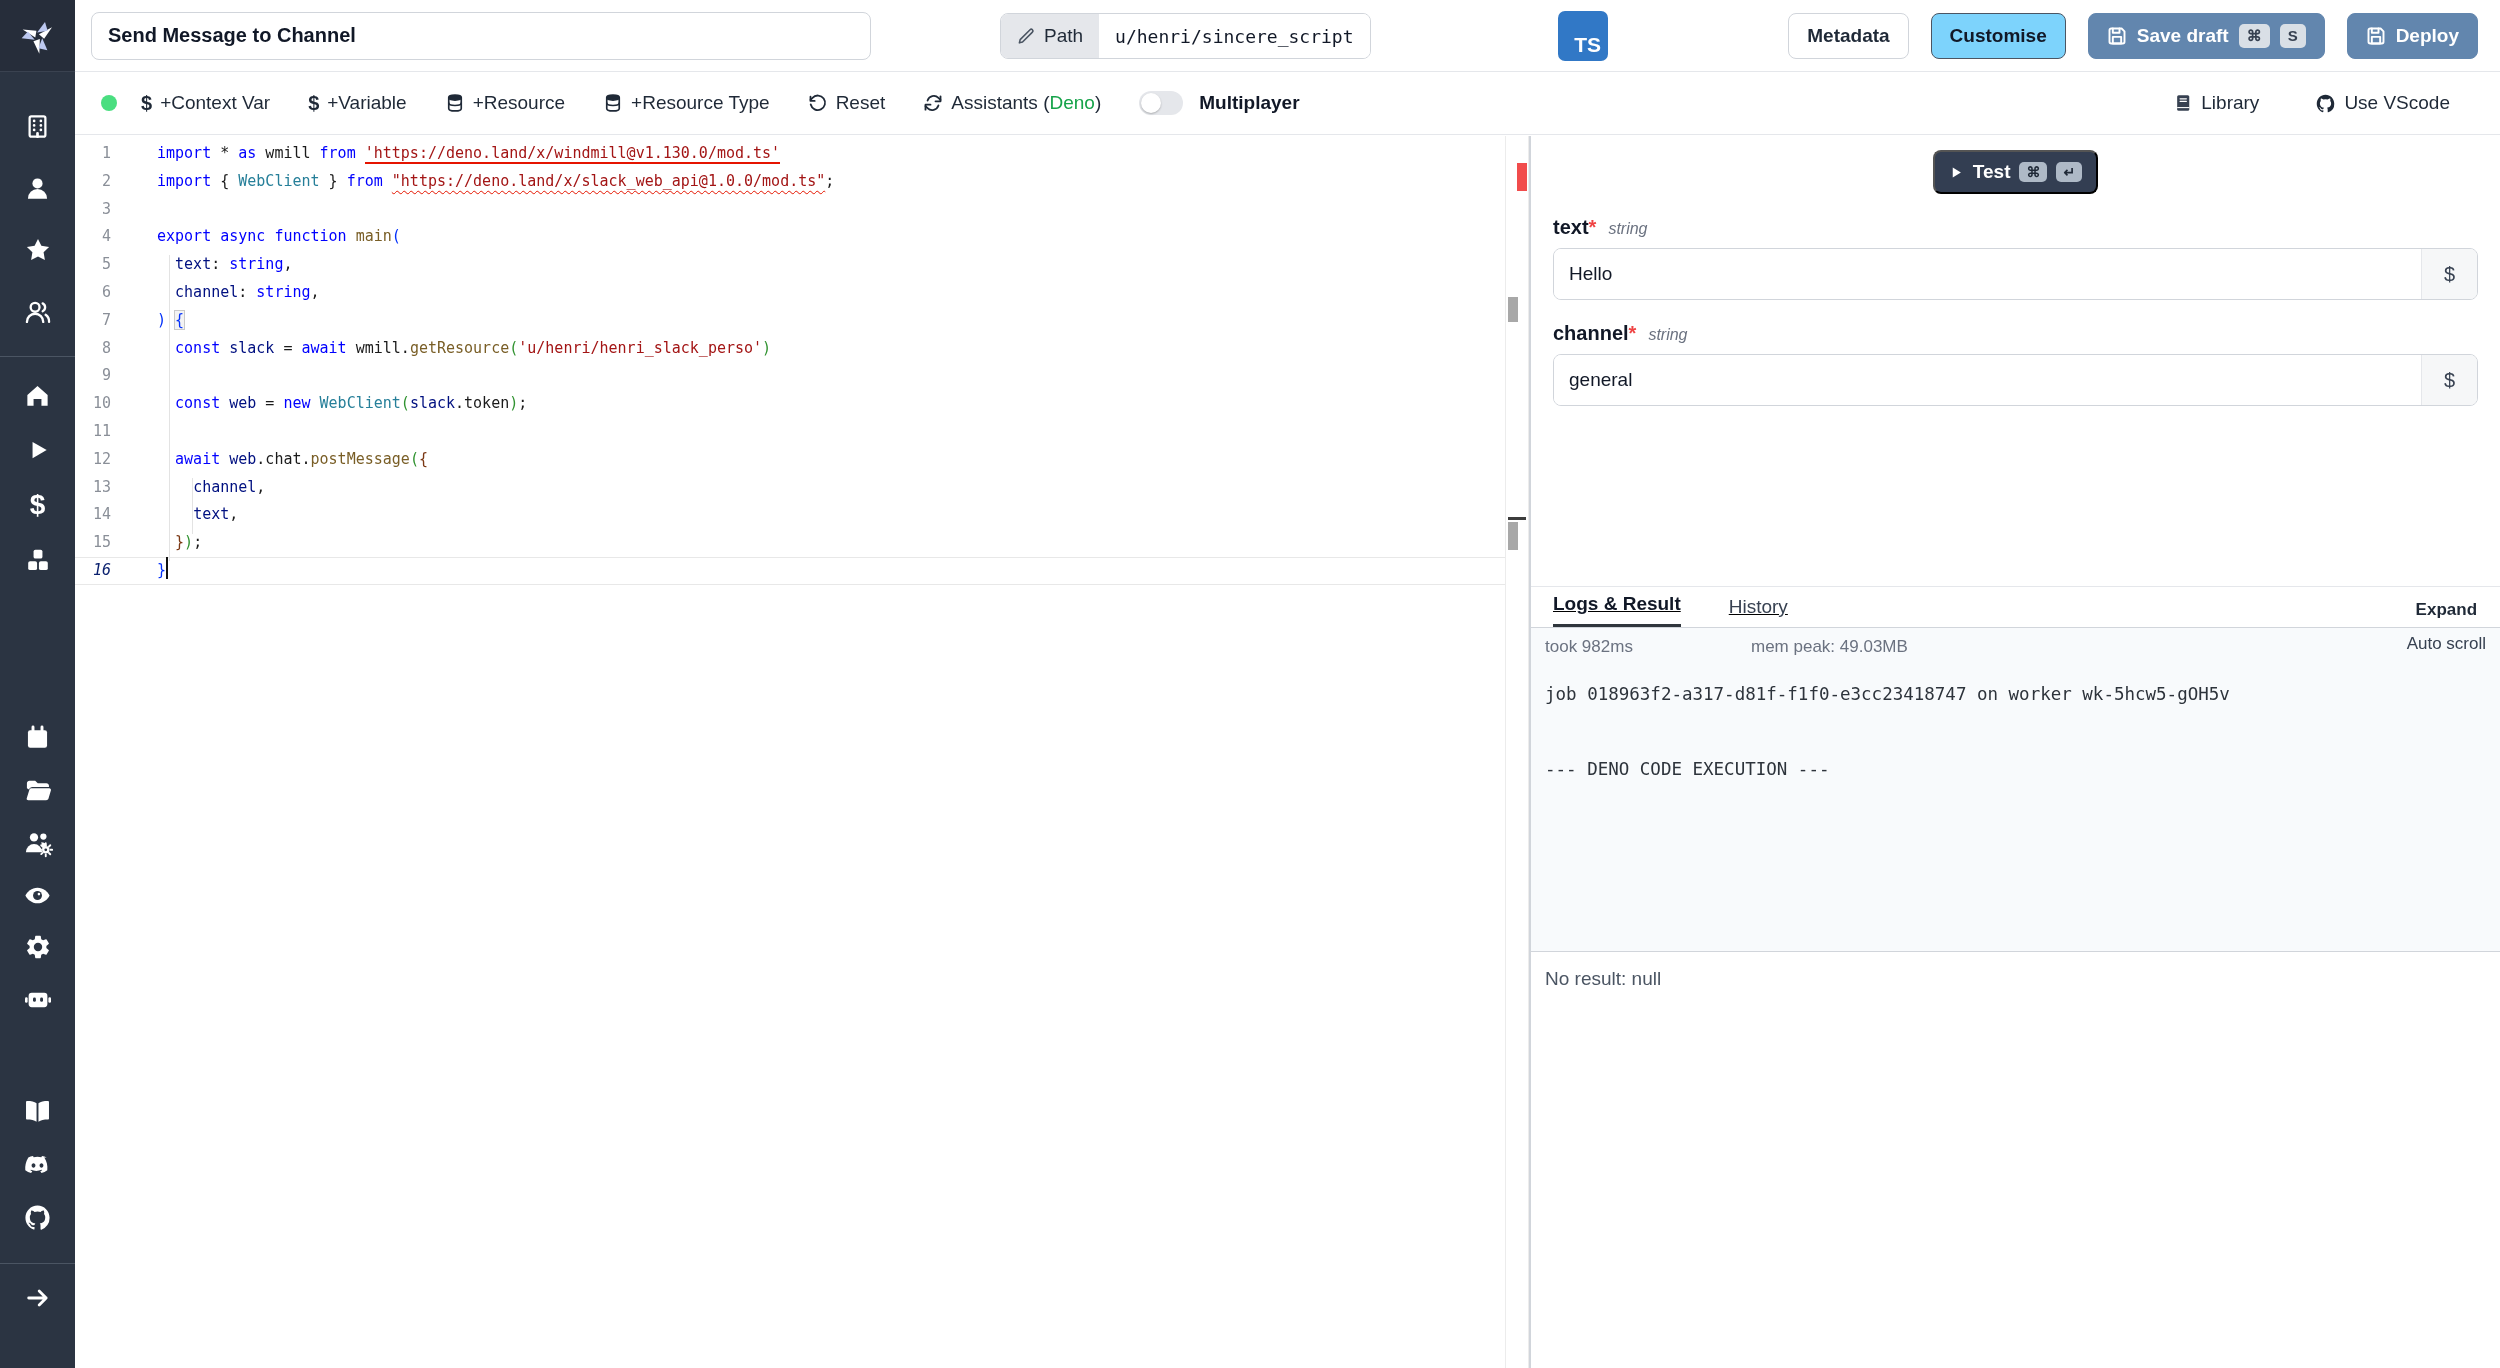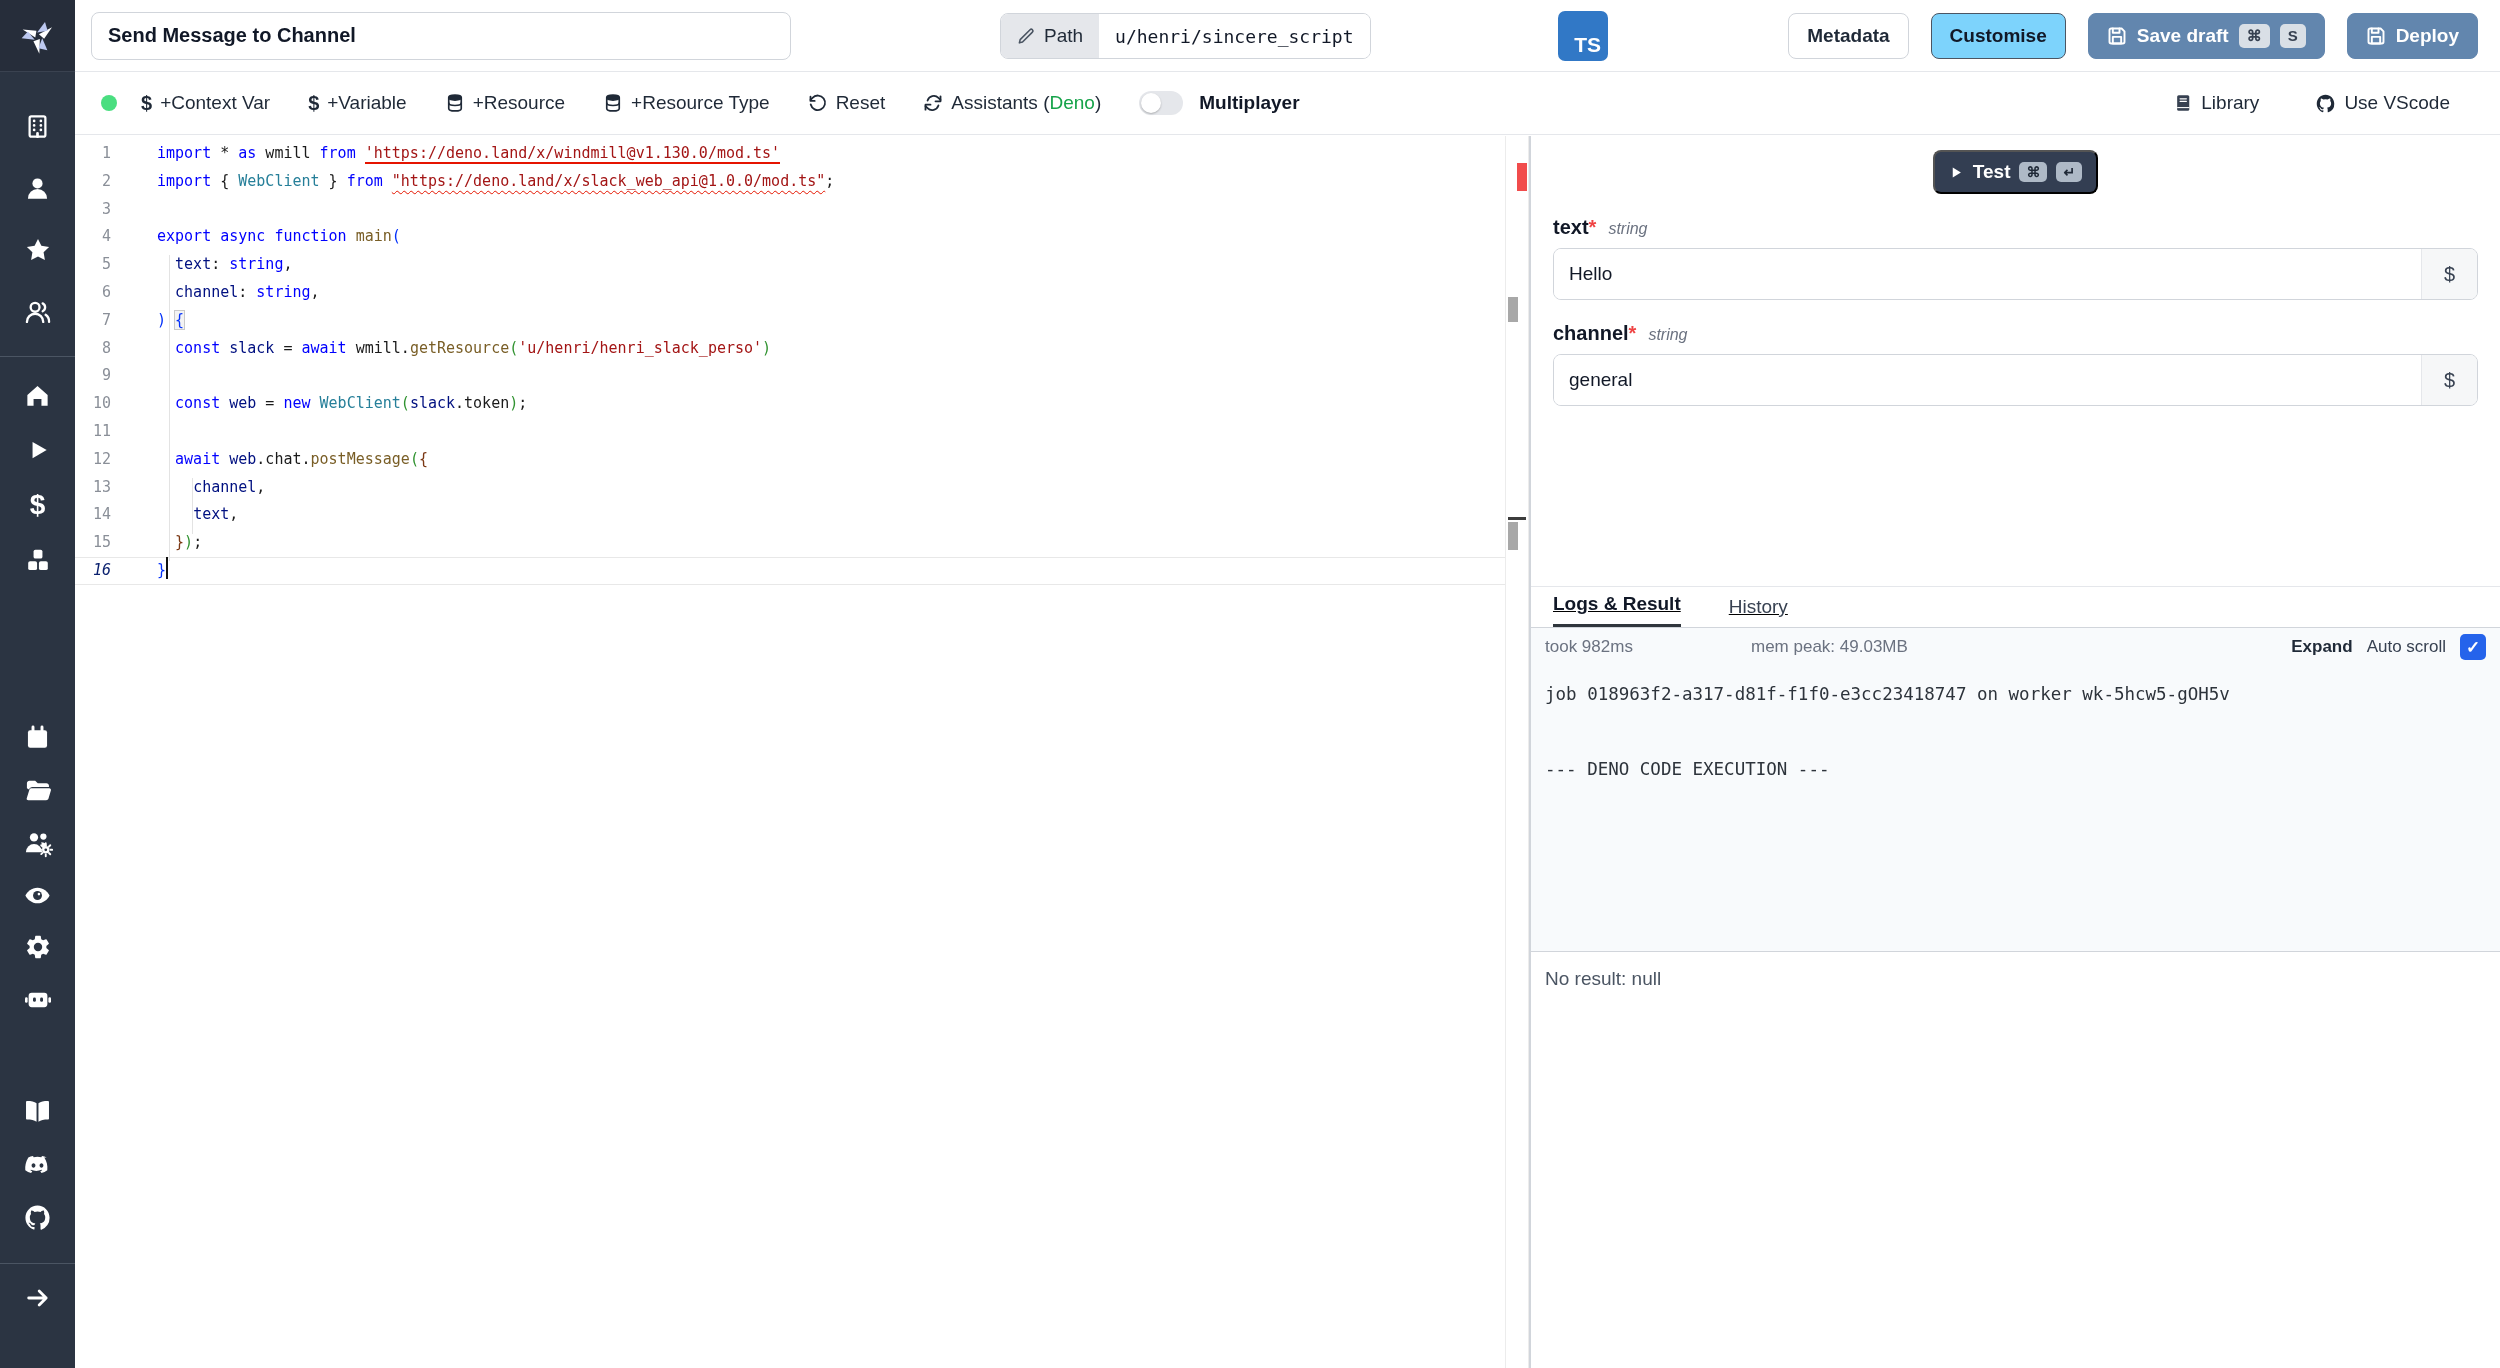--- a/index.html
+++ b/index.html
@@ -13,21 +13,21 @@
   #logo-block { width:75px; height:72px; background:#262d3a; display:flex;
     align-items:center; justify-content:center; border-bottom:1px solid #3a4250; }
   .sb-icon { width:75px; height:40px; display:flex; align-items:center; justify-content:center;
     color:#fff; cursor:pointer; flex:none; }
   .sb-div { width:75px; height:1px; background:#4b5563; flex:none; }
   .sb-dollar { font-size:28px; font-weight:700; color:#fff; line-height:1; }
 
   
   #topbar { position:absolute; left:75px; top:0; right:0; height:72px; background:#fff;
     border-bottom:1px solid #e5e7eb; display:flex; align-items:center; padding:0 22px 0 16px; }
-  #title-input { width:700px; height:48px; border:1px solid #d1d5db; border-radius:8px;
+  #title-input { width:780px; height:48px; border:1px solid #d1d5db; border-radius:8px;
     padding:4px 16px; font-size:20px; font-weight:700; color:#111827;
     font-family:"Liberation Sans",sans-serif; outline:none; }
   #path-group { position:absolute; left:925px; top:13px; height:46px; display:flex;
     border:1px solid #d1d5db; border-radius:8px; overflow:hidden; }
   #path-label-seg { background:#e5e7eb; display:flex; align-items:center; gap:8px;
     padding:0 16px; font-size:19px; color:#1f2937; }
   #path-value-seg { background:#fff; display:flex; align-items:center; padding:0 16px;
     font-family:"DejaVu Sans Mono",monospace; font-size:18px; color:#111827; }
   #ts-badge { position:absolute; left:1483px; top:11px; width:50px; height:50px;
     background:#3178c6; border-radius:7px; color:#fff; font-weight:700; font-size:21px;
@@ -111,21 +111,21 @@
 
   
   #tabs-row { border-top:1px solid #e5e7eb; border-bottom:1px solid #d1d5db; display:flex;
     gap:48px; padding:0 22px; height:42px; align-items:flex-end;text-decoration:underline; }
   .tab { font-size:19px; padding-bottom:9px; cursor:pointer; }
   .tab.active { font-weight:600; color:#111827; border-bottom:3px solid #30363d; }
   .tab.inactive { color:#374151; }
   #status-row { background:#f8fafc; display:flex; align-items:center; height:38px;
     padding:0 14px; font-size:17px; color:#6b7280; }
   #status-took { width:206px; }
-  #status-right { margin-left:auto; display:flex; align-items:center; gap:14px; }
+  #status-right { margin-left:auto; display:flex; align-items:center; gap:14px;flex-direction:column; }
   #expand-link { font-weight:700; color:#1f2937; cursor:pointer; }
   #autoscroll-label { color:#374151; }
   #autoscroll-box { width:26px; height:26px; border-radius:5px; background:#2563eb;
     color:#fff; display:flex; align-items:center; justify-content:center; font-size:17px;
     font-weight:700; cursor:pointer; }
   #logs-pre { background:#f8fafc; flex:0 0 285px; padding:16px 14px;
     font-family:"DejaVu Sans Mono",monospace; font-size:17.5px; line-height:25px;
     color:#2d333b; white-space:pre; overflow:hidden; }
   #result-area { border-top:1px solid #d1d5db; background:#fff; flex:1; padding:16px 14px;
     font-size:19px; color:#4b5563; }

